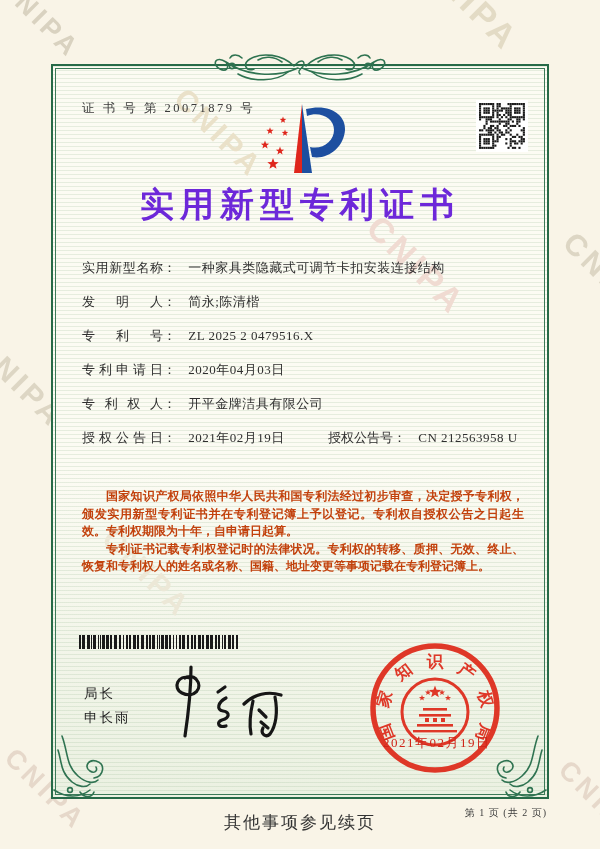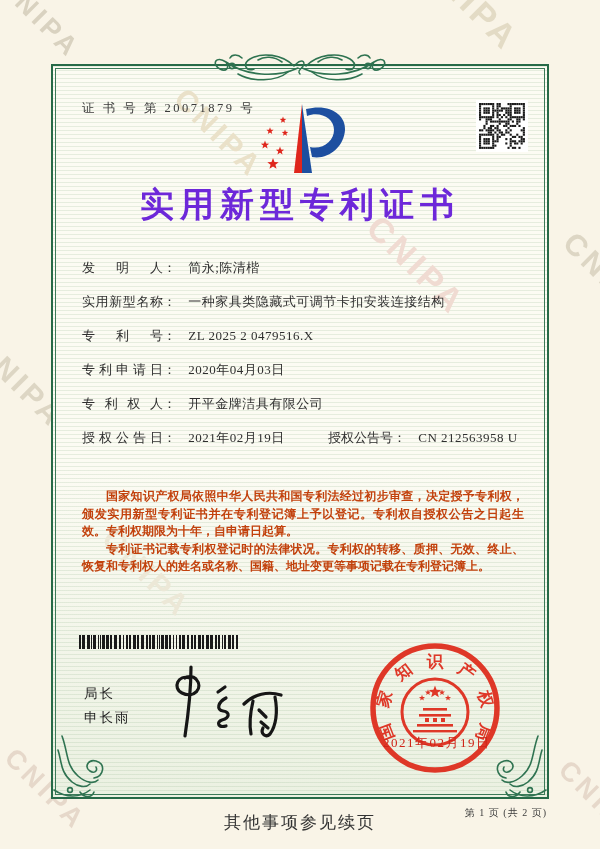--- a/index.html
+++ b/index.html
@@ -316,26 +316,26 @@
             <rect x="32.86" y="43.81" width="2.10" height="2.10"></rect>
             <rect x="35.05" y="43.81" width="2.10" height="2.10"></rect>
             <rect x="39.43" y="43.81" width="2.10" height="2.10"></rect>
           </g>
       </svg>
 
       <div class="title">实用新型专利证书</div>
 
       <div class="fields">
         <div class="frow">
+          <span class="flabel">实用新型名称</span><span class="fcolon">：</span>
+          <span class="fvalue">一种家具类隐藏式可调节卡扣安装连接结构</span>
+        </div>
+        <div class="frow">
           <span class="flabel">发明人</span><span class="fcolon">：</span>
           <span class="fvalue">简永;陈清楷</span>
-        </div>
-        <div class="frow">
-          <span class="flabel">实用新型名称</span><span class="fcolon">：</span>
-          <span class="fvalue">一种家具类隐藏式可调节卡扣安装连接结构</span>
         </div>
         <div class="frow">
           <span class="flabel">专利号</span><span class="fcolon">：</span>
           <span class="fvalue">ZL 2025 2 0479516.X</span>
         </div>
         <div class="frow">
           <span class="flabel">专利申请日</span><span class="fcolon">：</span>
           <span class="fvalue">2020年04月03日</span>
         </div>
         <div class="frow">

